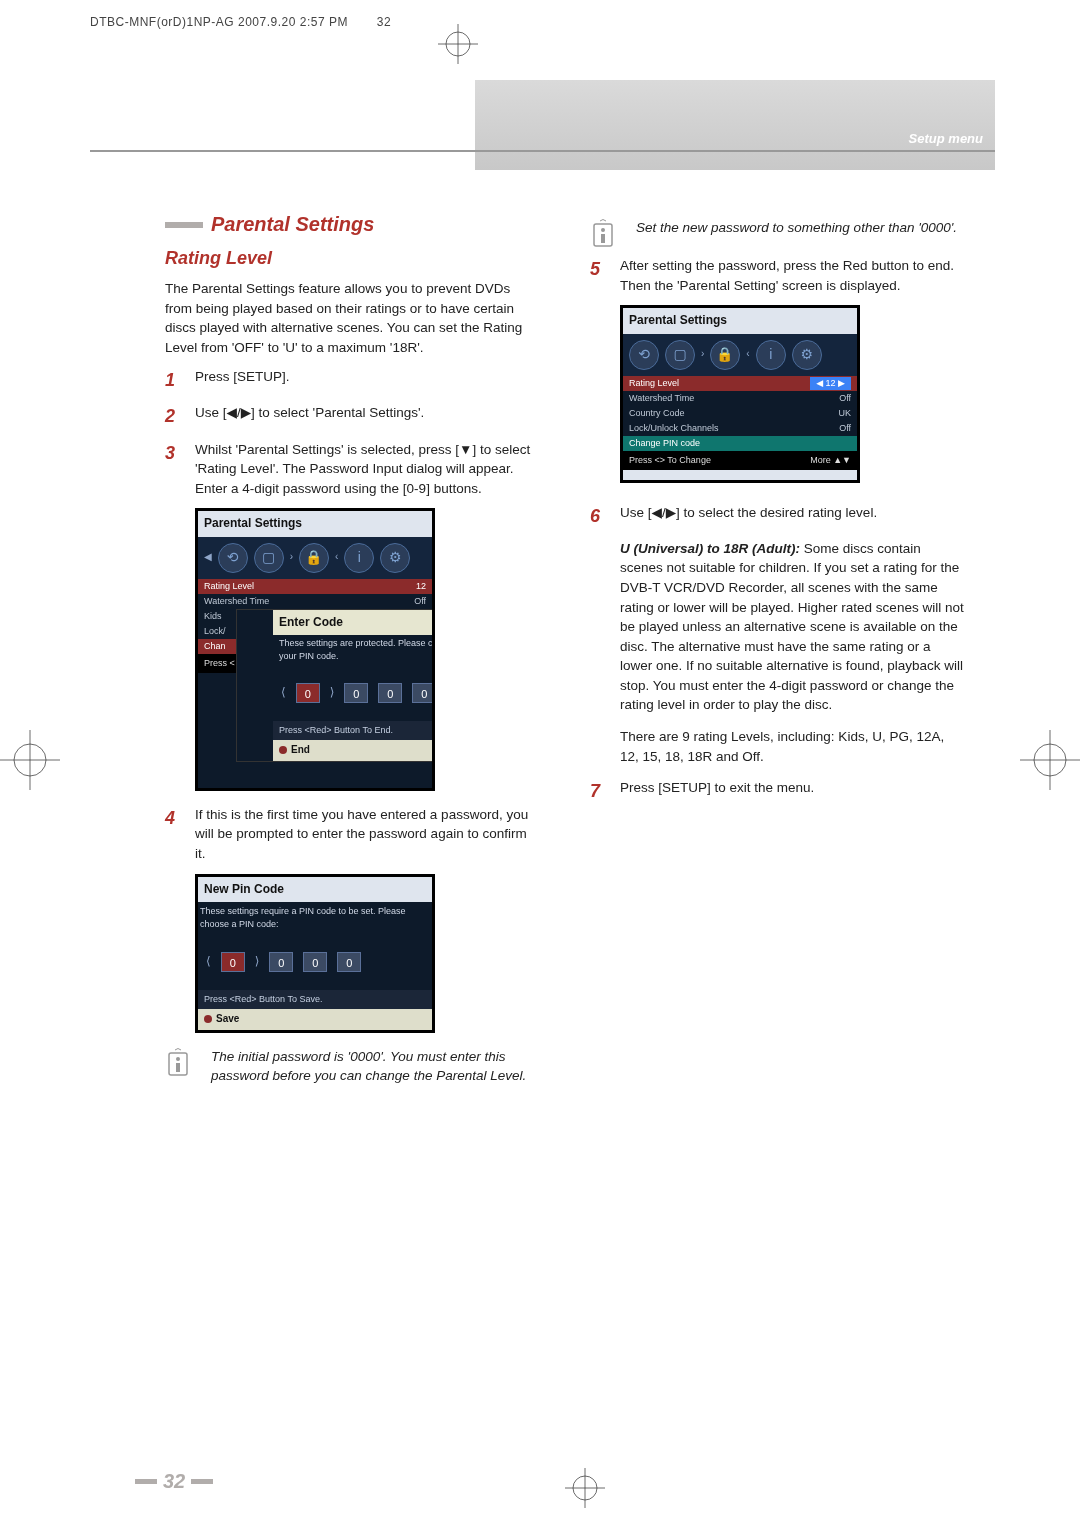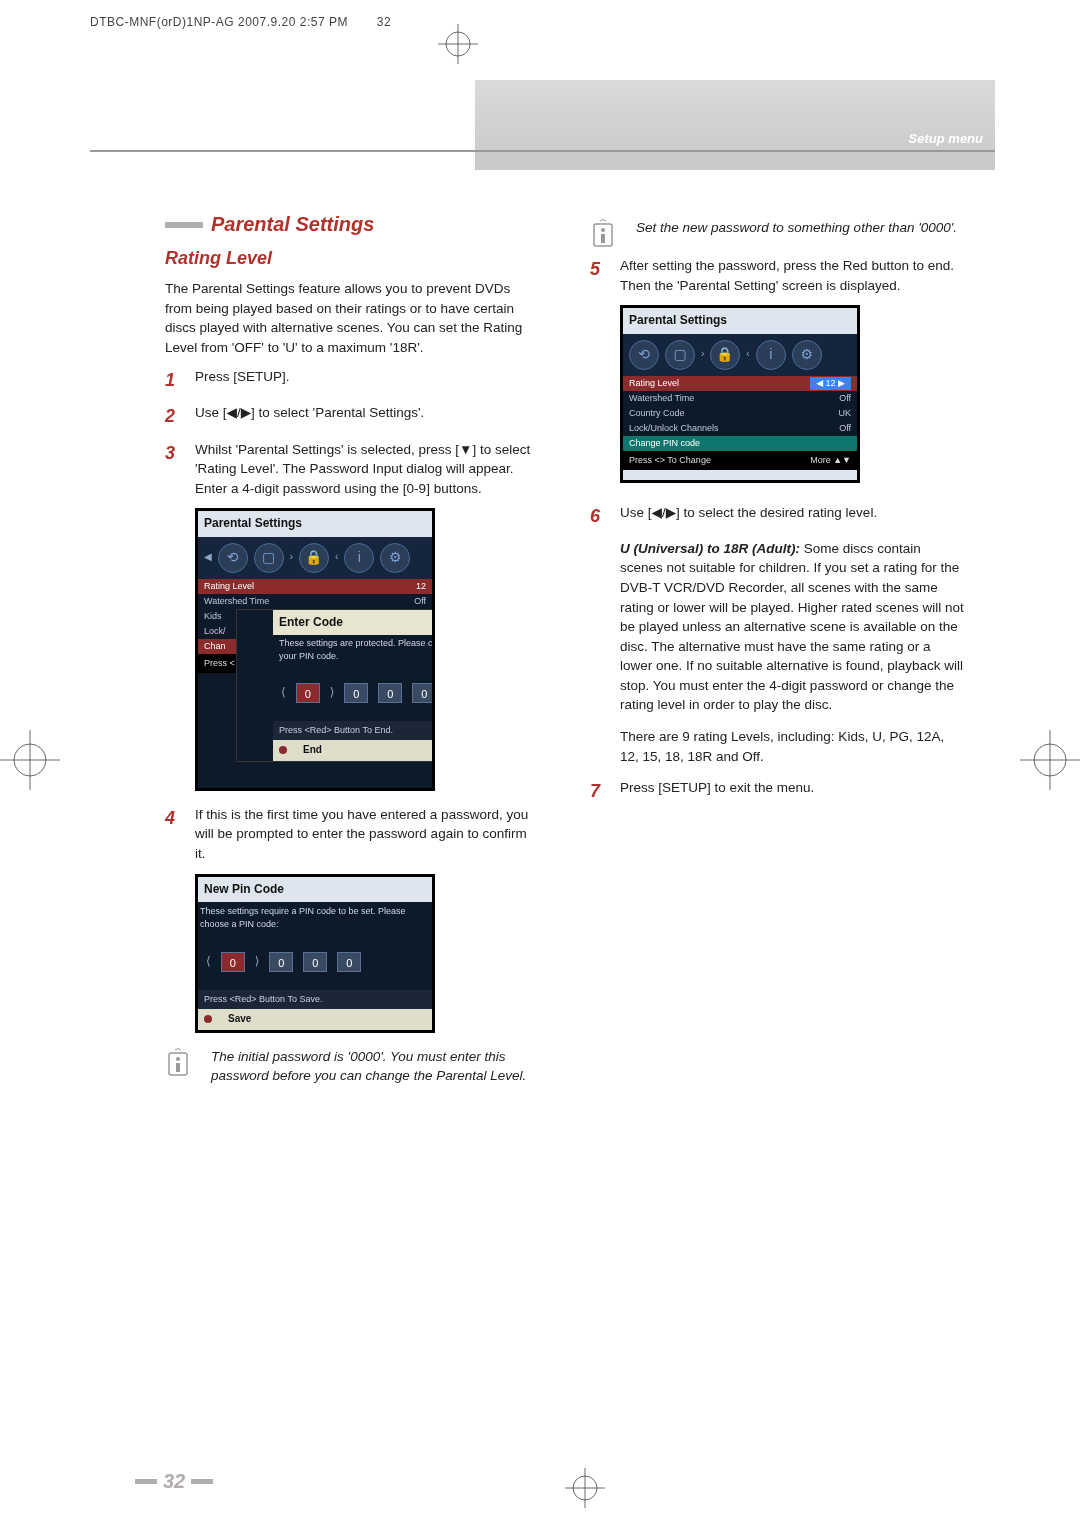--- a/index.html
+++ b/index.html
@@ -184,21 +184,21 @@
   background: #3b4a63;
   border: 1px solid #5a7099;
   color: #fff;
   text-align: center;
   font-size: 11px;
   line-height: 20px;
 }
 .ss-pin.active { background: #8b2b2b; }
 .ss-arrows { color: #8fa6c9; font-size: 12px; }
 .ss-foot { background: #1b2638; color: #c4cfe0; padding: 3px 6px; font-size: 9px; }
-.ss-end { background: #dedecb; color: #111; padding: 3px 6px; font-size: 10px; font-weight: bold; display:flex; align-items:center; gap:16px;}
+.ss-end { background: #dedecb; color: #111; padding: 3px 6px; font-size: 10px; font-weight: bold; display:flex; align-items:center; gap:4px;}
 .red-dot { width:8px; height:8px; border-radius:50%; background:#8b2b2b; display:inline-block; }
 
 .page-num {
   position: absolute;
   left: 50px;
   bottom: 35px;
   color: #b1adab;
   font-style: italic;
   font-weight: bold;
   font-size: 20px;

